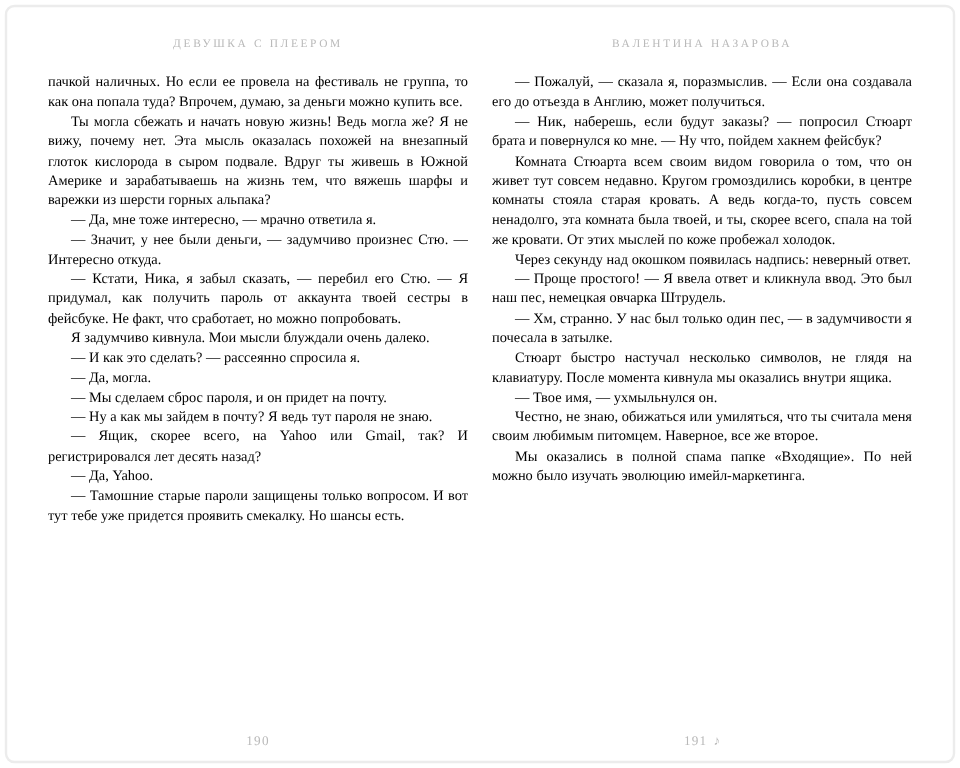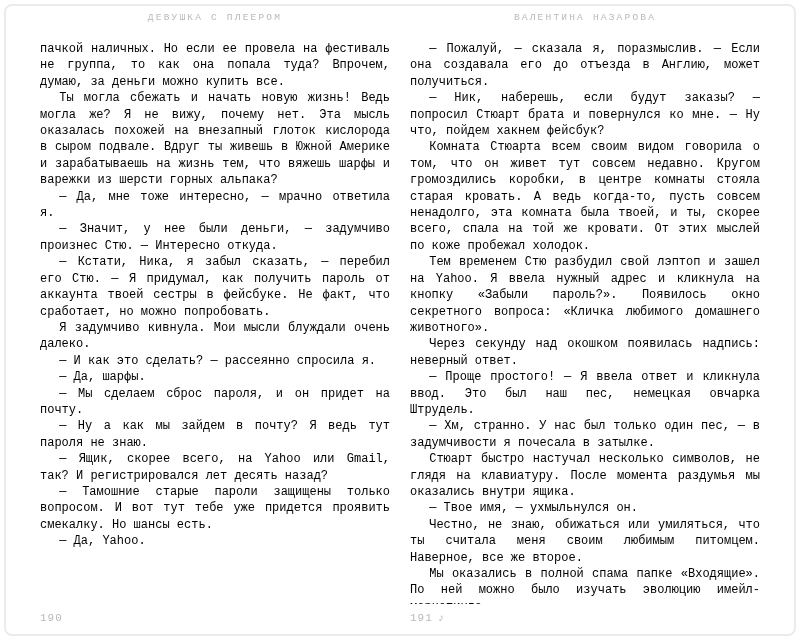--- a/index.html
+++ b/index.html
@@ -17,22 +17,21 @@
     inset: 4px;
     border: 2px solid #ececec;
     border-radius: 8px;
     pointer-events: none;
   }
   .spread {
     position: absolute;
     inset: 0;
     display: flex;
     gap: 20px;
-    padding: 8px 40px 14px 40px;
-    font-family: Liberation Mono, monospace;
+    padding: 28px 40px 14px 40px;
   }
   .page {
     flex: 1 1 0;
     min-width: 0;
     display: flex;
     flex-direction: column;
     height: 100%;
   }
   .running-head {
     flex: 0 0 auto;
@@ -55,20 +54,21 @@
   }
   .text p {
     margin: 0;
     text-indent: 1.6em;
   }
   .flush-first p:first-child {
     text-indent: 0;
   }
   .folio {
     flex: 0 0 auto;
+    text-align: center;
     font-size: 11px;
     color: #b9b9b9;
     padding: 8px 0 2px 0;
     letter-spacing: 1px;
   }
   .folio .note {
     font-size: 11px;
     color: #b9b9b9;
     margin-left: 5px;
     letter-spacing: 0;
@@ -82,43 +82,42 @@
   <div class="page">
     <div class="running-head">Девушка с плеером</div>
     <div class="text flush-first">
         <p>пачкой наличных. Но если ее провела на фестиваль не группа, то как она попала туда? Впрочем, думаю, за деньги можно купить все.</p>
         <p>Ты могла сбежать и начать новую жизнь! Ведь могла же? Я не вижу, почему нет. Эта мысль оказалась похожей на внезапный глоток кислорода в сыром подвале. Вдруг ты живешь в Южной Америке и зарабатываешь на жизнь тем, что вяжешь шарфы и варежки из шерсти горных альпака?</p>
         <p>— Да, мне тоже интересно, — мрачно ответила я.</p>
         <p>— Значит, у нее были деньги, — задумчиво произнес Стю. — Интересно откуда.</p>
         <p>— Кстати, Ника, я забыл сказать, — перебил его Стю. — Я придумал, как получить пароль от аккаунта твоей сестры в фейсбуке. Не факт, что сработает, но можно попробовать.</p>
         <p>Я задумчиво кивнула. Мои мысли блуждали очень далеко.</p>
         <p>— И как это сделать? — рассеянно спросила я.</p>
-        <p>— Да, шарфы.</p>
+        <p>— Да, могла.</p>
         <p>— Мы сделаем сброс пароля, и он придет на почту.</p>
         <p>— Ну а как мы зайдем в почту? Я ведь тут пароля не знаю.</p>
         <p>— Ящик, скорее всего, на Yahoo или Gmail, так? И регистрировался лет десять назад?</p>
+        <p>— Да, Yahoo.</p>
         <p>— Тамошние старые пароли защищены только вопросом. И вот тут тебе уже придется проявить смекалку. Но шансы есть.</p>
-        <p>— Да, Yahoo.</p>
       </div>
     <div class="folio">
       <span>190</span>
     </div>
   </div>
 
   <div class="page">
     <div class="running-head">Валентина Назарова</div>
     <div class="text">
         <p>— Пожалуй, — сказала я, поразмыслив. — Если она создавала его до отъезда в Англию, может получиться.</p>
         <p>— Ник, наберешь, если будут заказы? — попросил Стюарт брата и повернулся ко мне. — Ну что, пойдем хакнем фейсбук?</p>
         <p>Комната Стюарта всем своим видом говорила о том, что он живет тут совсем недавно. Кругом громоздились коробки, в центре комнаты стояла старая кровать. А ведь когда-то, пусть совсем ненадолго, эта комната была твоей, и ты, скорее всего, спала на той же кровати. От этих мыслей по коже пробежал холодок.</p>
-        <p>Тем временем Стю разбудил свой лэптоп и зашел на Yahoo. Я ввела нужный адрес и кликнула на кнопку «Забыли пароль?». Появилось окно секретного вопроса: «Кличка любимого домашнего животного».</p>
         <p>Через секунду над окошком появилась надпись: неверный ответ.</p>
         <p>— Проще простого! — Я ввела ответ и кликнула ввод. Это был наш пес, немецкая овчарка Штрудель.</p>
         <p>— Хм, странно. У нас был только один пес, — в задумчивости я почесала в затылке.</p>
-        <p>Стюарт быстро настучал несколько символов, не глядя на клавиатуру. После момента раздумья мы оказались внутри ящика.</p>
+        <p>Стюарт быстро настучал несколько символов, не глядя на клавиатуру. После момента кивнула мы оказались внутри ящика.</p>
         <p>— Твое имя, — ухмыльнулся он.</p>
         <p>Честно, не знаю, обижаться или умиляться, что ты считала меня своим любимым питомцем. Наверное, все же второе.</p>
         <p>Мы оказались в полной спама папке «Входящие». По ней можно было изучать эволюцию имейл-маркетинга.</p>
       </div>
     <div class="folio">
       <span>191</span><span class="note">♪</span>
     </div>
   </div>
 
 </div>

